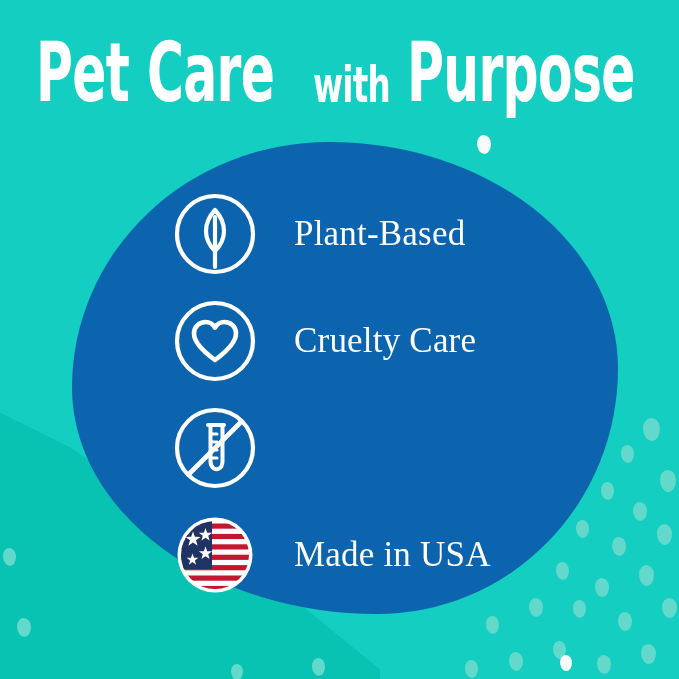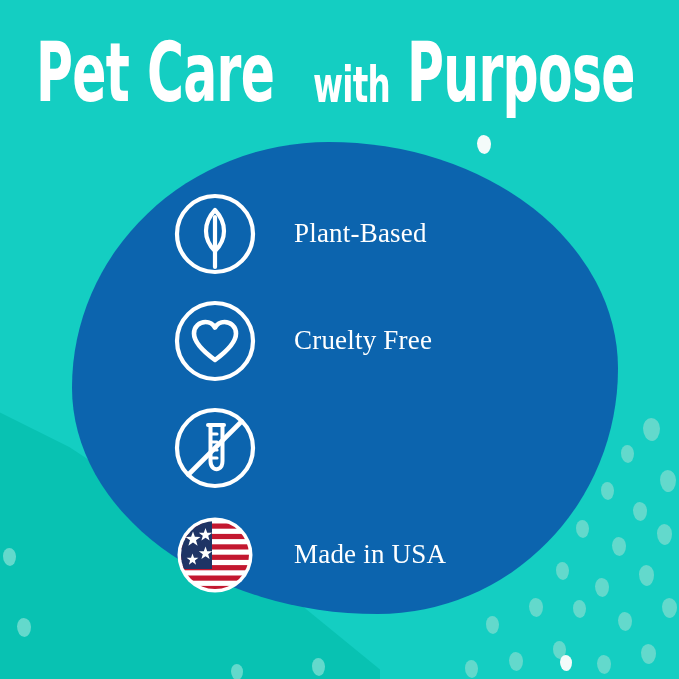--- a/index.html
+++ b/index.html
@@ -107,21 +107,21 @@
     position: relative;
   }
   .feature-icon svg {
     display: block;
     width: 86px;
     height: 86px;
   }
   .feature-label {
     color: #FFFFFF;
     font-family: "Liberation Serif", "DejaVu Serif", serif;
-    font-size: 27px;
+    font-size: 35px;
     line-height: 1;
     margin-left: 36px;
     letter-spacing: 0.2px;
     white-space: nowrap;
   }
 </style>
 </head>
 <body>
 
 <div id="stage">
@@ -181,21 +181,21 @@
       <span class="feature-label">Plant-Based</span>
     </div>
 
     <div class="feature-row">
       <span class="feature-icon">
         <svg viewBox="0 0 86 86">
           <circle cx="43" cy="43" r="38" fill="none" stroke="#FFFFFF" stroke-width="4.2"></circle>
           <path d="M43 62 C28 51 22 43 22 35.5 C22 28.5 27.5 24 33.5 24 C37.8 24 41.2 26.4 43 29.6 C44.8 26.4 48.2 24 52.5 24 C58.5 24 64 28.5 64 35.5 C64 43 58 51 43 62 Z" fill="none" stroke="#FFFFFF" stroke-width="4.6" stroke-linejoin="round"></path>
         </svg>
       </span>
-      <span class="feature-label">Cruelty Free</span>
+      <span class="feature-label">Cruelty Care</span>
     </div>
 
     <div class="feature-row">
       <span class="feature-icon">
         <svg viewBox="0 0 86 86">
           <circle cx="43" cy="43" r="38" fill="none" stroke="#FFFFFF" stroke-width="4.2"></circle>
           <path d="M36 20 L52 20 M38.5 20 L38.5 56 C38.5 62.5 43 65.5 47 63.5 C50 62 50.5 59 50.5 56 L50.5 20" fill="none" stroke="#FFFFFF" stroke-width="4" stroke-linecap="round" stroke-linejoin="round"></path>
           <line x1="38.5" y1="29" x2="45" y2="29" stroke="#FFFFFF" stroke-width="3.2" stroke-linecap="round"></line>
           <line x1="38.5" y1="37" x2="45" y2="37" stroke="#FFFFFF" stroke-width="3.2" stroke-linecap="round"></line>
           <line x1="38.5" y1="45" x2="45" y2="45" stroke="#FFFFFF" stroke-width="3.2" stroke-linecap="round"></line>

